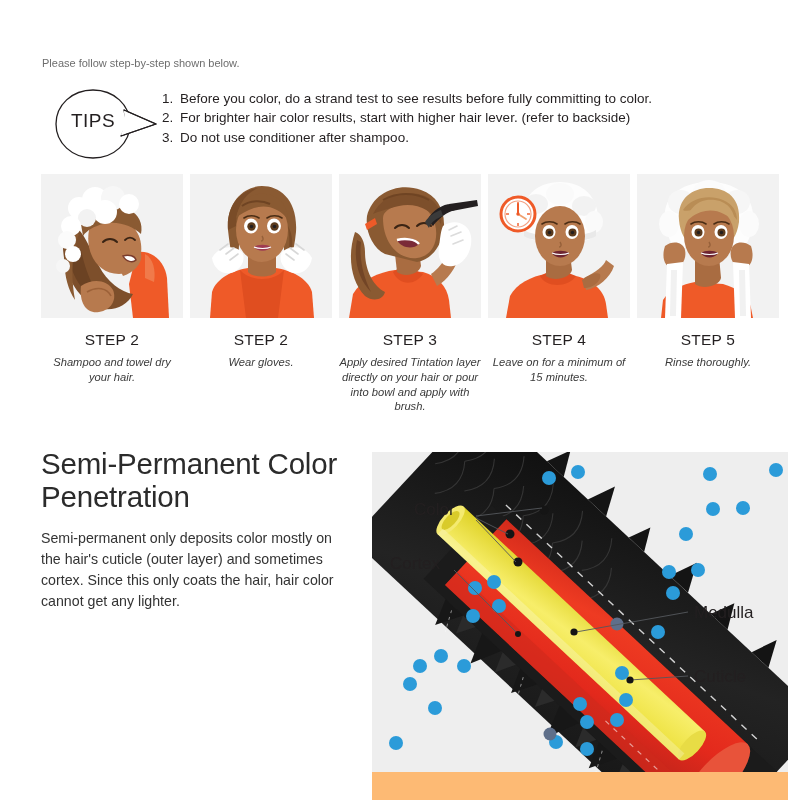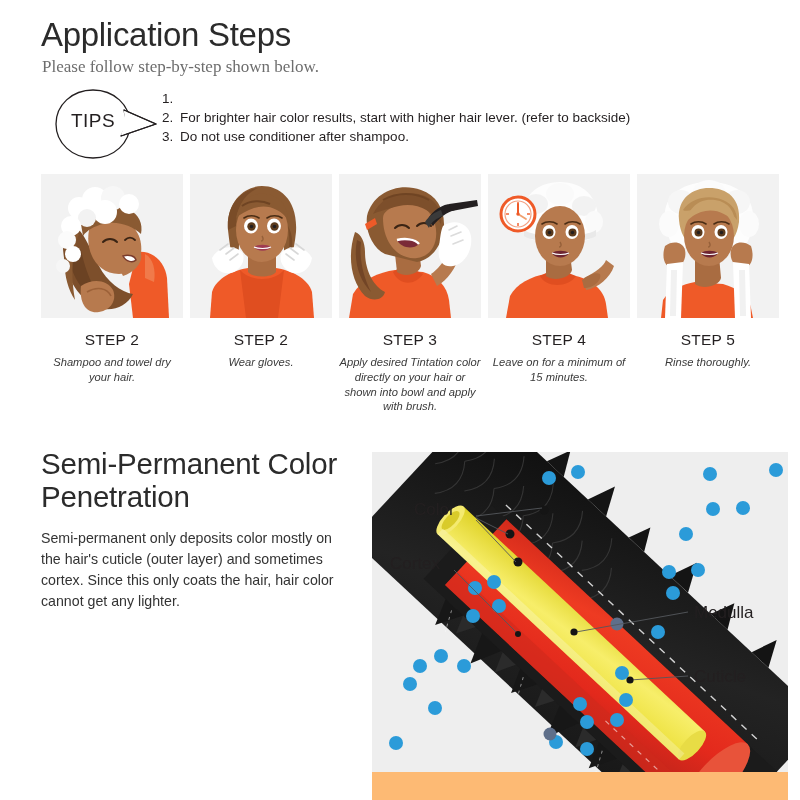--- a/index.html
+++ b/index.html
@@ -18,23 +18,22 @@
   .page { position: relative; width: 800px; height: 800px; }
 
   
   .sec1-title {
     position: absolute; left: 41px; top: 16px;
     font-size: 33px; font-weight: 300; letter-spacing: -0.3px;
     color: #2b2b2b; white-space: nowrap;
   }
   .sec1-sub {
     position: absolute; left: 42px; top: 57px;
-    font-size: 17px; font-weight: 400; color: #6d6d6d;
+    font-size: 11px; font-weight: 400; color: #6d6d6d;
     white-space: nowrap;
-    font-family: Liberation Serif, serif;
   }
 
   
   .tips-wrap { position: absolute; left: 44px; top: 86px; width: 120px; height: 76px; }
   .tips-wrap svg { display: block; }
   .tips-text {
     position: absolute; left: 10px; top: 24px; width: 78px;
     text-align: center; font-size: 19px; font-weight: 300; color: #231f20;
     letter-spacing: 0.5px;
   }
@@ -78,36 +77,36 @@
     position: absolute; left: 372px; top: 452px;
     width: 416px; height: 376px; background: #fdba74; overflow: hidden;
   }
   .diagram svg { display: block; }
 </style>
 </head>
 <body>
 
 <div class="page">
 
-  <div class="sec1-title">Application Steps</div>
   <div class="sec1-sub">Please follow step-by-step shown below.</div>
 
   <div class="tips-wrap">
     <svg viewBox="0 0 120 76" width="120" height="76">
       <path d="M49 4 C70 4 86 19 86 38 C86 57 70 72 49 72 C28 72 12 57 12 38 C12 19 28 4 49 4 Z" fill="#ffffff" stroke="#231f20" stroke-width="1.3"></path>
       <path d="M80 24 L112 38 L77 50 L83 38 Z" fill="#ffffff" stroke="#231f20" stroke-width="1.3" stroke-linejoin="round"></path>
       <path d="M81 25 L84 37 L78 49" fill="#ffffff" stroke="#ffffff" stroke-width="2.6"></path>
       <path d="M80 24 L112 38 L77 50" fill="none" stroke="#231f20" stroke-width="1.3" stroke-linejoin="round"></path>
     </svg>
     <div class="tips-text">TIPS</div>
   </div>
 
   <div class="tips-list">
     <div class="tip-row">
       <span class="tip-num">1.</span>
+      <span class="tip-txt">Before you color, do a strand test to see results before fully committing to color.</span>
     </div>
     <div class="tip-row">
       <span class="tip-num">2.</span>
       <span class="tip-txt">For brighter hair color results, start with higher hair lever. (refer to backside)</span>
     </div>
     <div class="tip-row">
       <span class="tip-num">3.</span>
       <span class="tip-txt">Do not use conditioner after shampoo.</span>
     </div>
   </div>
@@ -232,21 +231,21 @@
 
           <path d="M104 52 C116 44 130 50 132 62 C134 76 126 90 114 92 C104 94 98 86 100 74 C101 64 102 56 104 52 Z" fill="#ffffff"></path>
           <path d="M110 56 L118 52 M112 62 L122 58 M114 70 L124 66" stroke="#dcdcdc" stroke-width="1.6" stroke-linecap="round"></path>
 
           <path d="M88 46 C94 36 104 30 112 30 L116 36 C108 38 100 44 94 52 Z" fill="#231f20"></path>
           <path d="M110 30 L138 26 L139 32 L113 37 Z" fill="#231f20"></path>
           <path d="M86 48 C90 42 96 38 102 36 L104 42 C98 44 92 48 90 54 Z" fill="#3a3a3a"></path>
         </svg>
       </div>
       <div class="step-title">STEP 3</div>
-      <div class="step-cap">Apply desired Tintation color directly on your hair or shown into bowl and apply with brush.</div>
+      <div class="step-cap">Apply desired Tintation layer directly on your hair or pour into bowl and apply with brush.</div>
     </div>
 
     <div class="step">
       <div class="thumb">
         <svg viewBox="0 0 142 144">
           <rect width="142" height="144" fill="#f2f2f2"></rect>
 
           <path d="M18 144 L22 122 C28 110 44 102 58 100 L88 102 C104 106 116 116 118 130 L120 144 Z" fill="#ef5a28"></path>
           <path d="M52 102 C58 114 80 114 88 102 L78 98 L60 98 Z" fill="#e04e20"></path>
 

